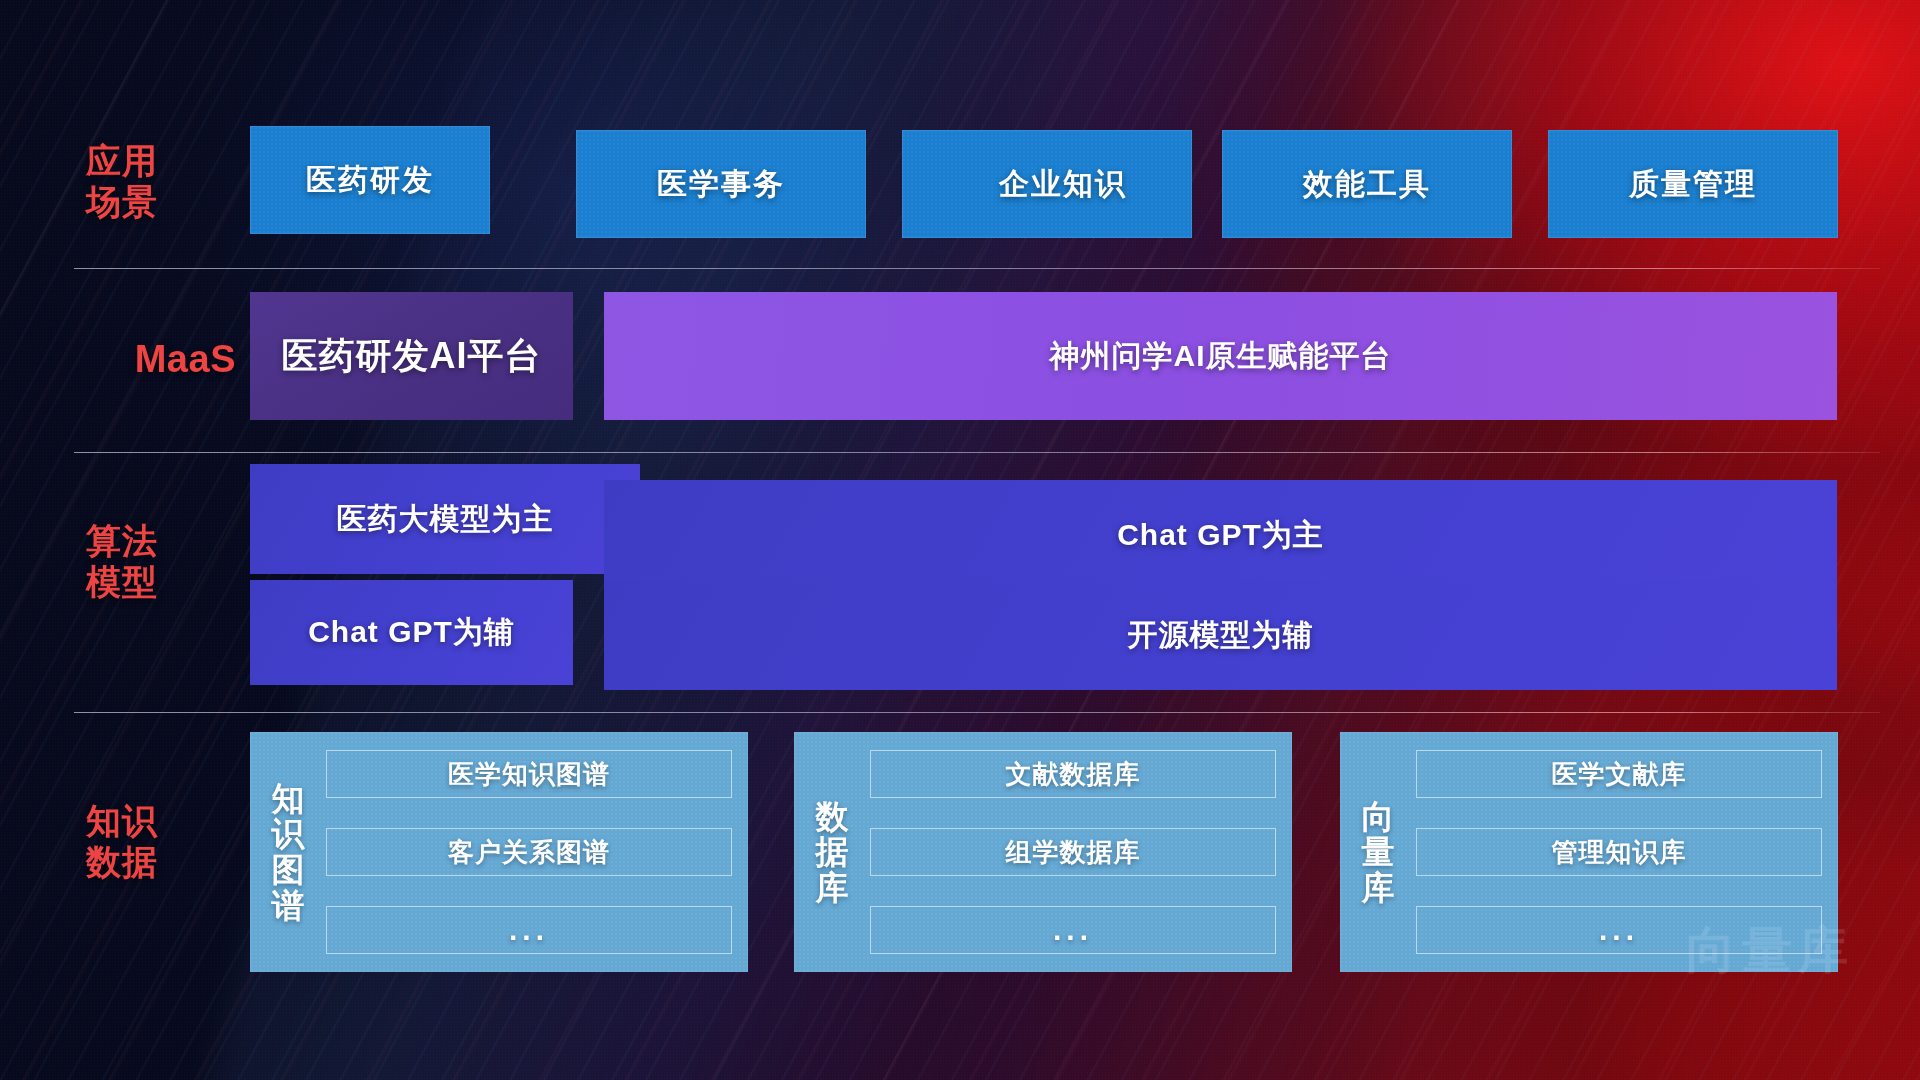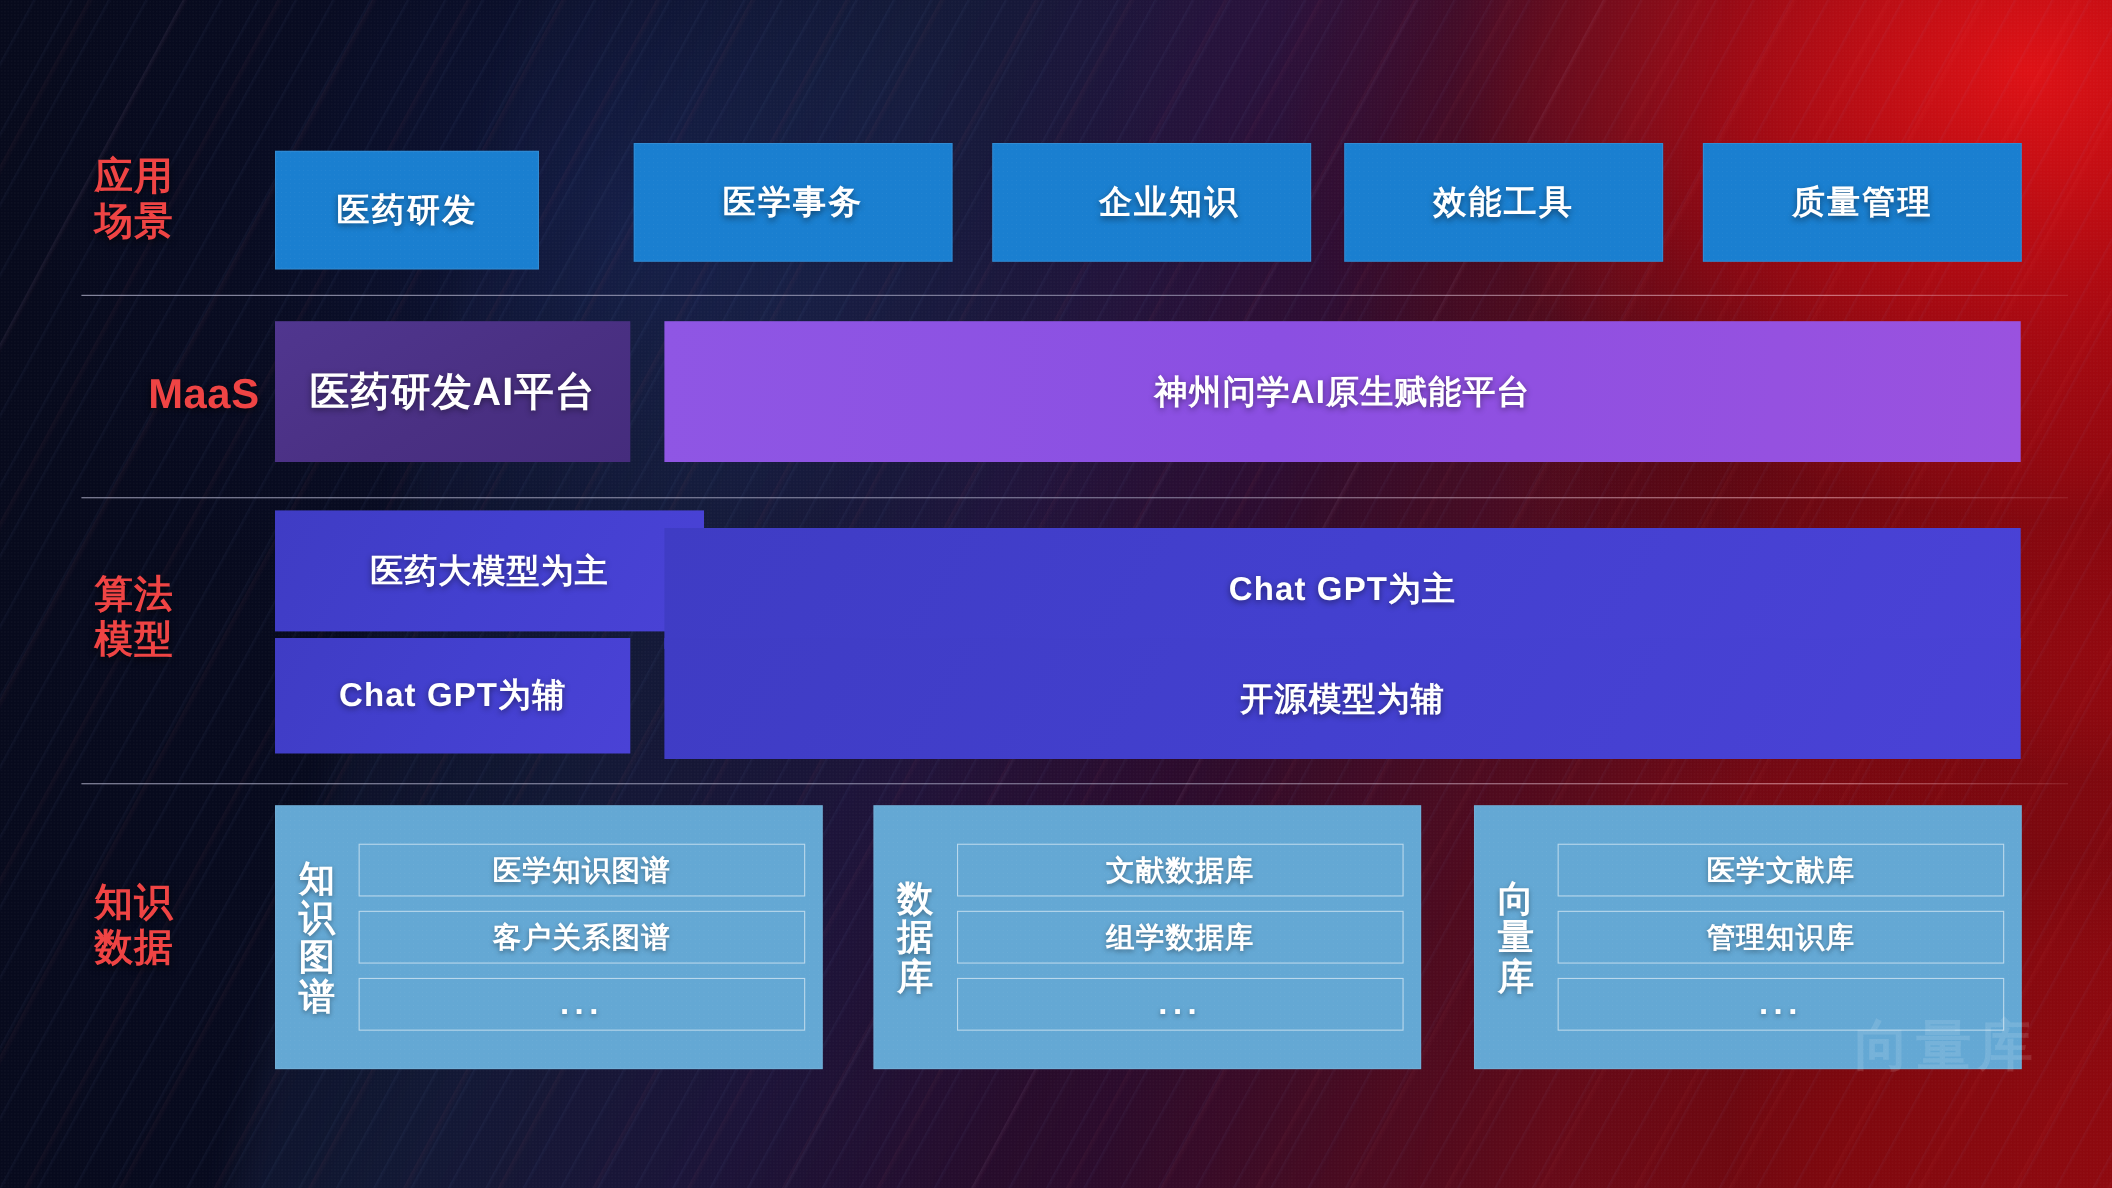--- a/index.html
+++ b/index.html
@@ -96,21 +96,21 @@
     padding:14px 16px 14px 0;
     box-shadow:inset 0 0 0 1px rgba(255,255,255,0.08);
   }
   .kgroup-title {
     width:76px; flex:0 0 76px;
     color:#fff; font-weight:bold; font-size:33px; line-height:1.08;
     text-align:center; letter-spacing:0;
     text-shadow:0 2px 5px rgba(0,0,0,.35);
     display:flex; flex-direction:column; align-items:center; justify-content:center;
   }
-  .kgroup-items { flex:1 1 auto; display:flex; flex-direction:column; gap:13px; }
+  .kgroup-items { flex:1 1 auto; display:flex; flex-direction:column; gap:30px; }
   .kitem {
     height:48px; border:1px solid rgba(255,255,255,0.55);
     display:flex; align-items:center; justify-content:center;
     color:#fff; font-weight:bold; font-size:26px; letter-spacing:1px;
     text-shadow:0 2px 5px rgba(0,0,0,.35);
   }
   .kitem.dots { font-size:30px; letter-spacing:5px; }
 
   .watermark {
     position:absolute; right:66px; bottom:96px;
@@ -128,21 +128,21 @@
   <div id="bg-noise"></div>
 </div>
 
 <div id="stage">
 
   <div class="label-col" style="top:140px;">
     <div>应用</div>
     <div>场景</div>
   </div>
 
-  <div class="card scene" style="left:250px;top:137px;width:240px;height:108px;">
+  <div class="card scene" style="left:250px;top:126px;width:240px;height:108px;">
     <span>医药研发</span>
   </div>
   <div class="card scene" style="left:576px;top:130px;width:290px;height:108px;">
     <span>医学事务</span>
   </div>
   <div class="card scene" style="left:902px;top:130px;width:290px;height:108px;padding-left:32px;">
     <span>企业知识</span>
   </div>
   <div class="card scene" style="left:1222px;top:130px;width:290px;height:108px;">
     <span>效能工具</span>

